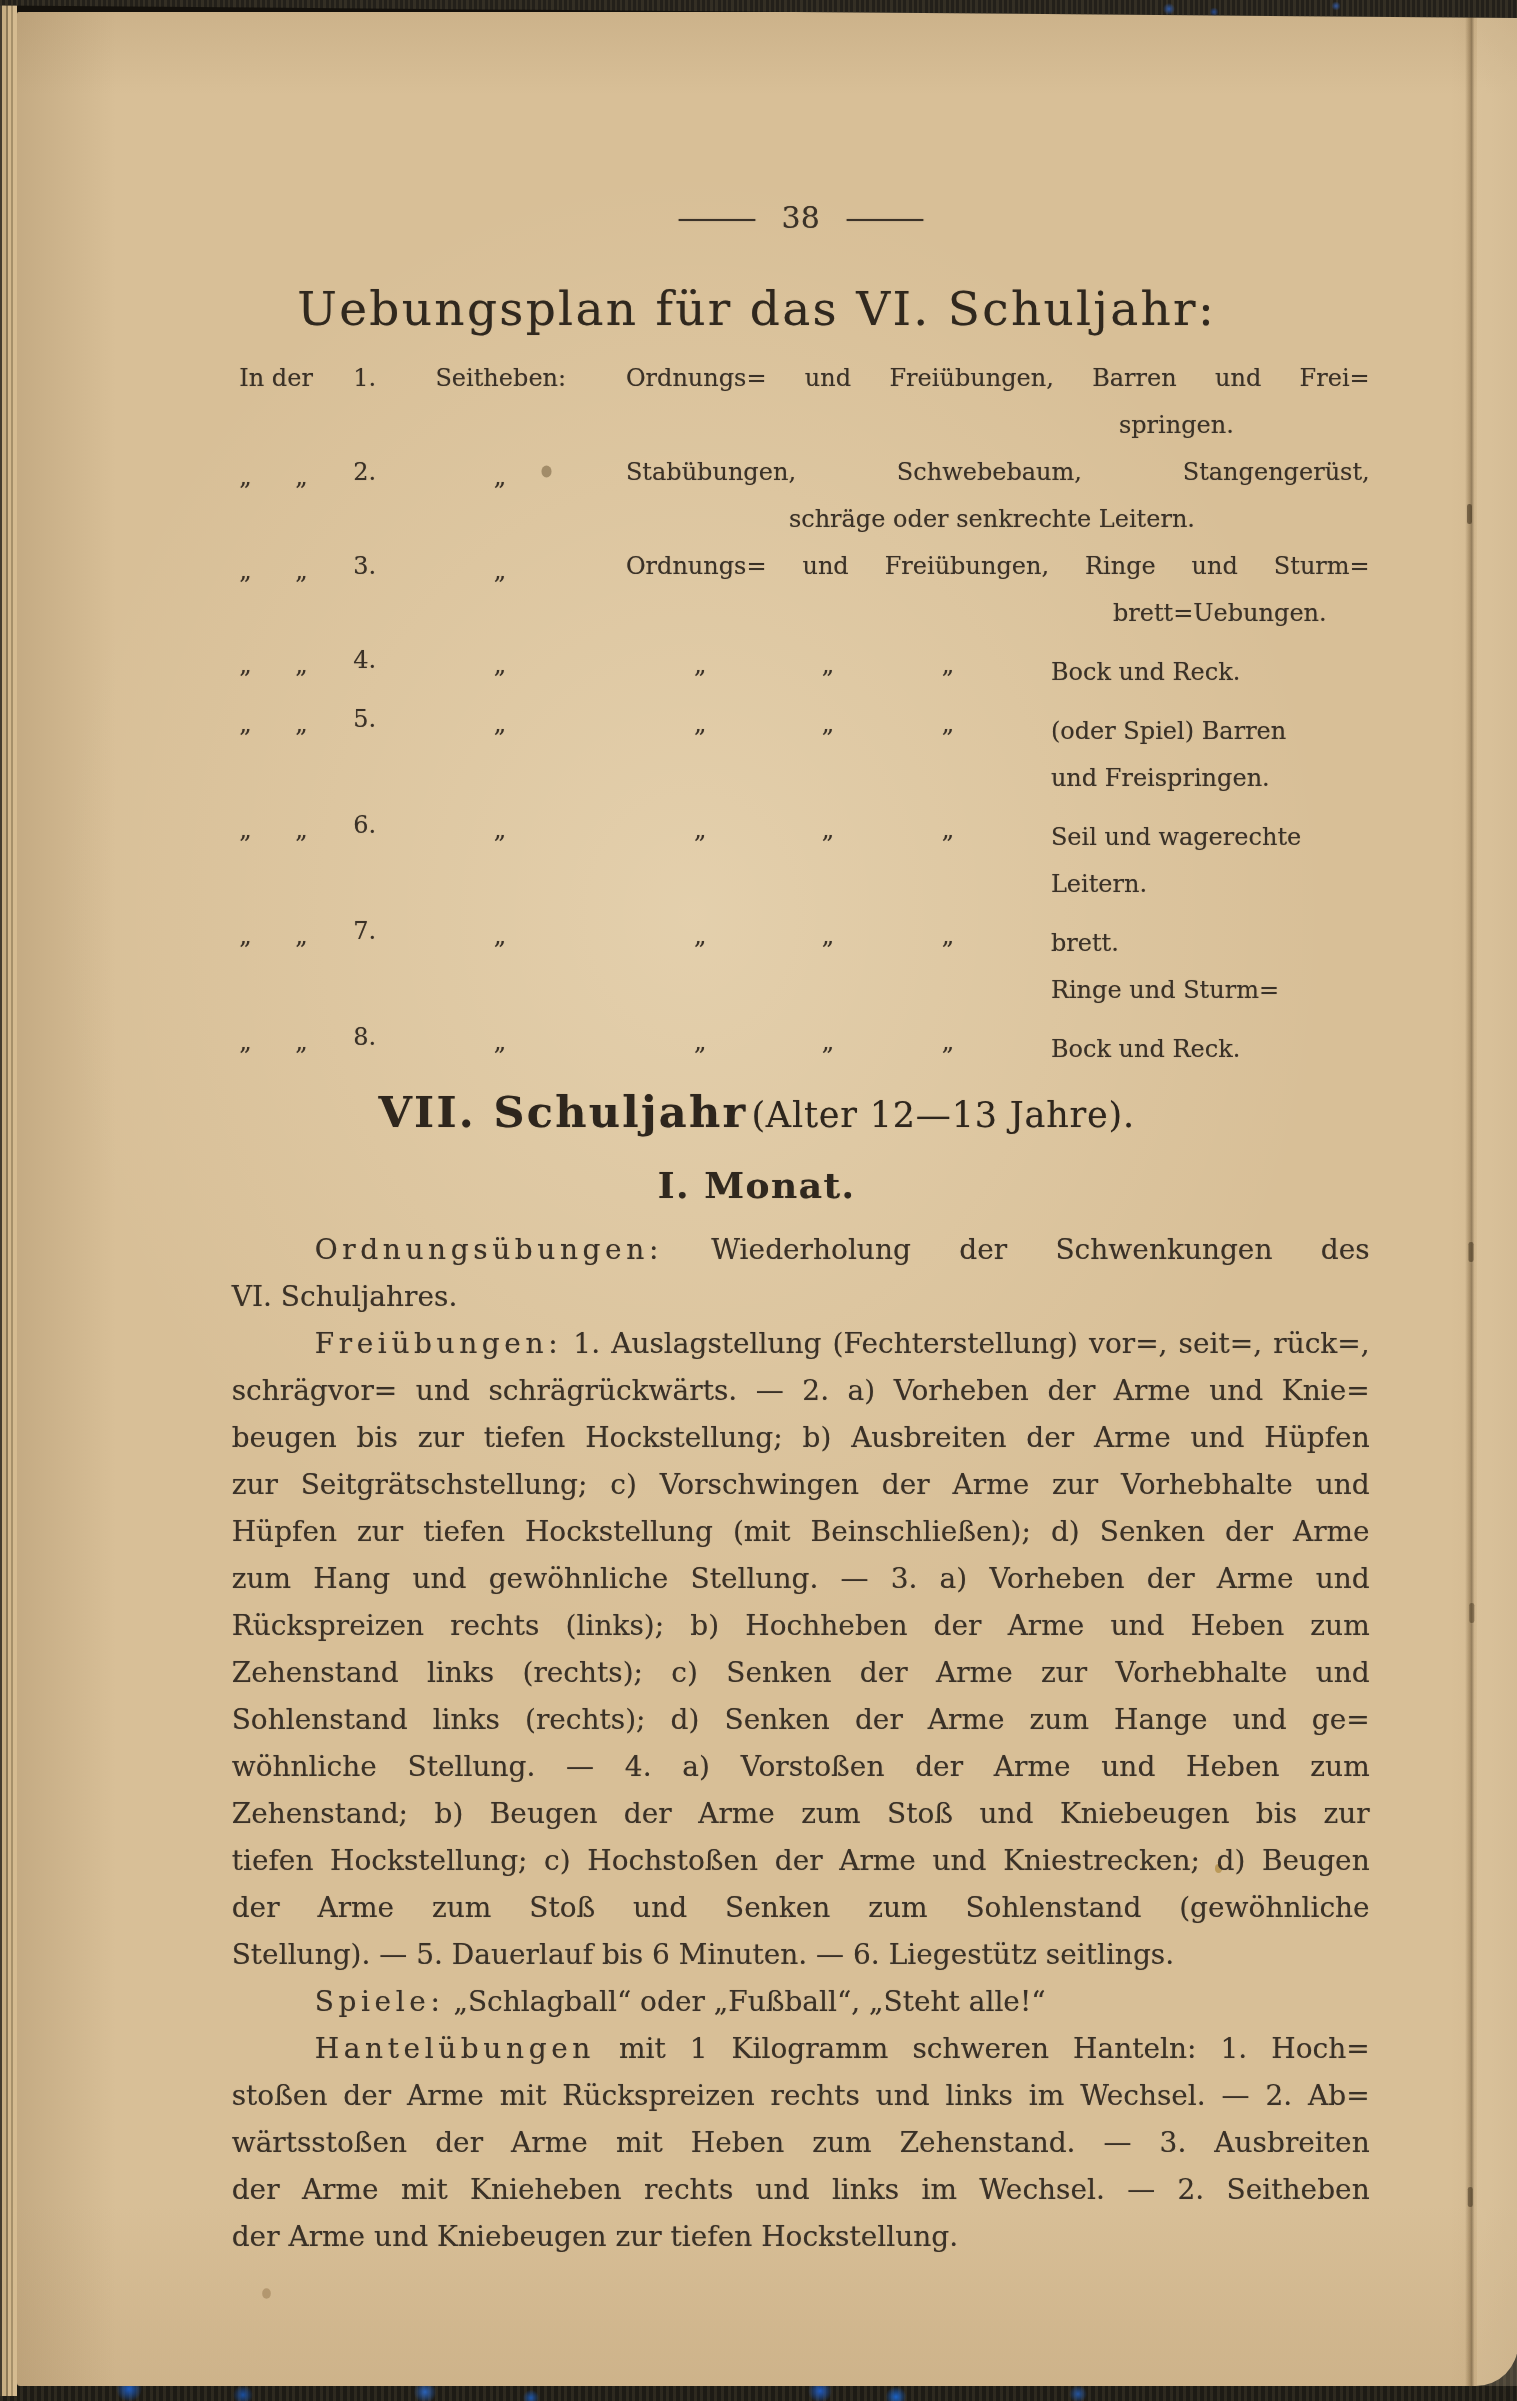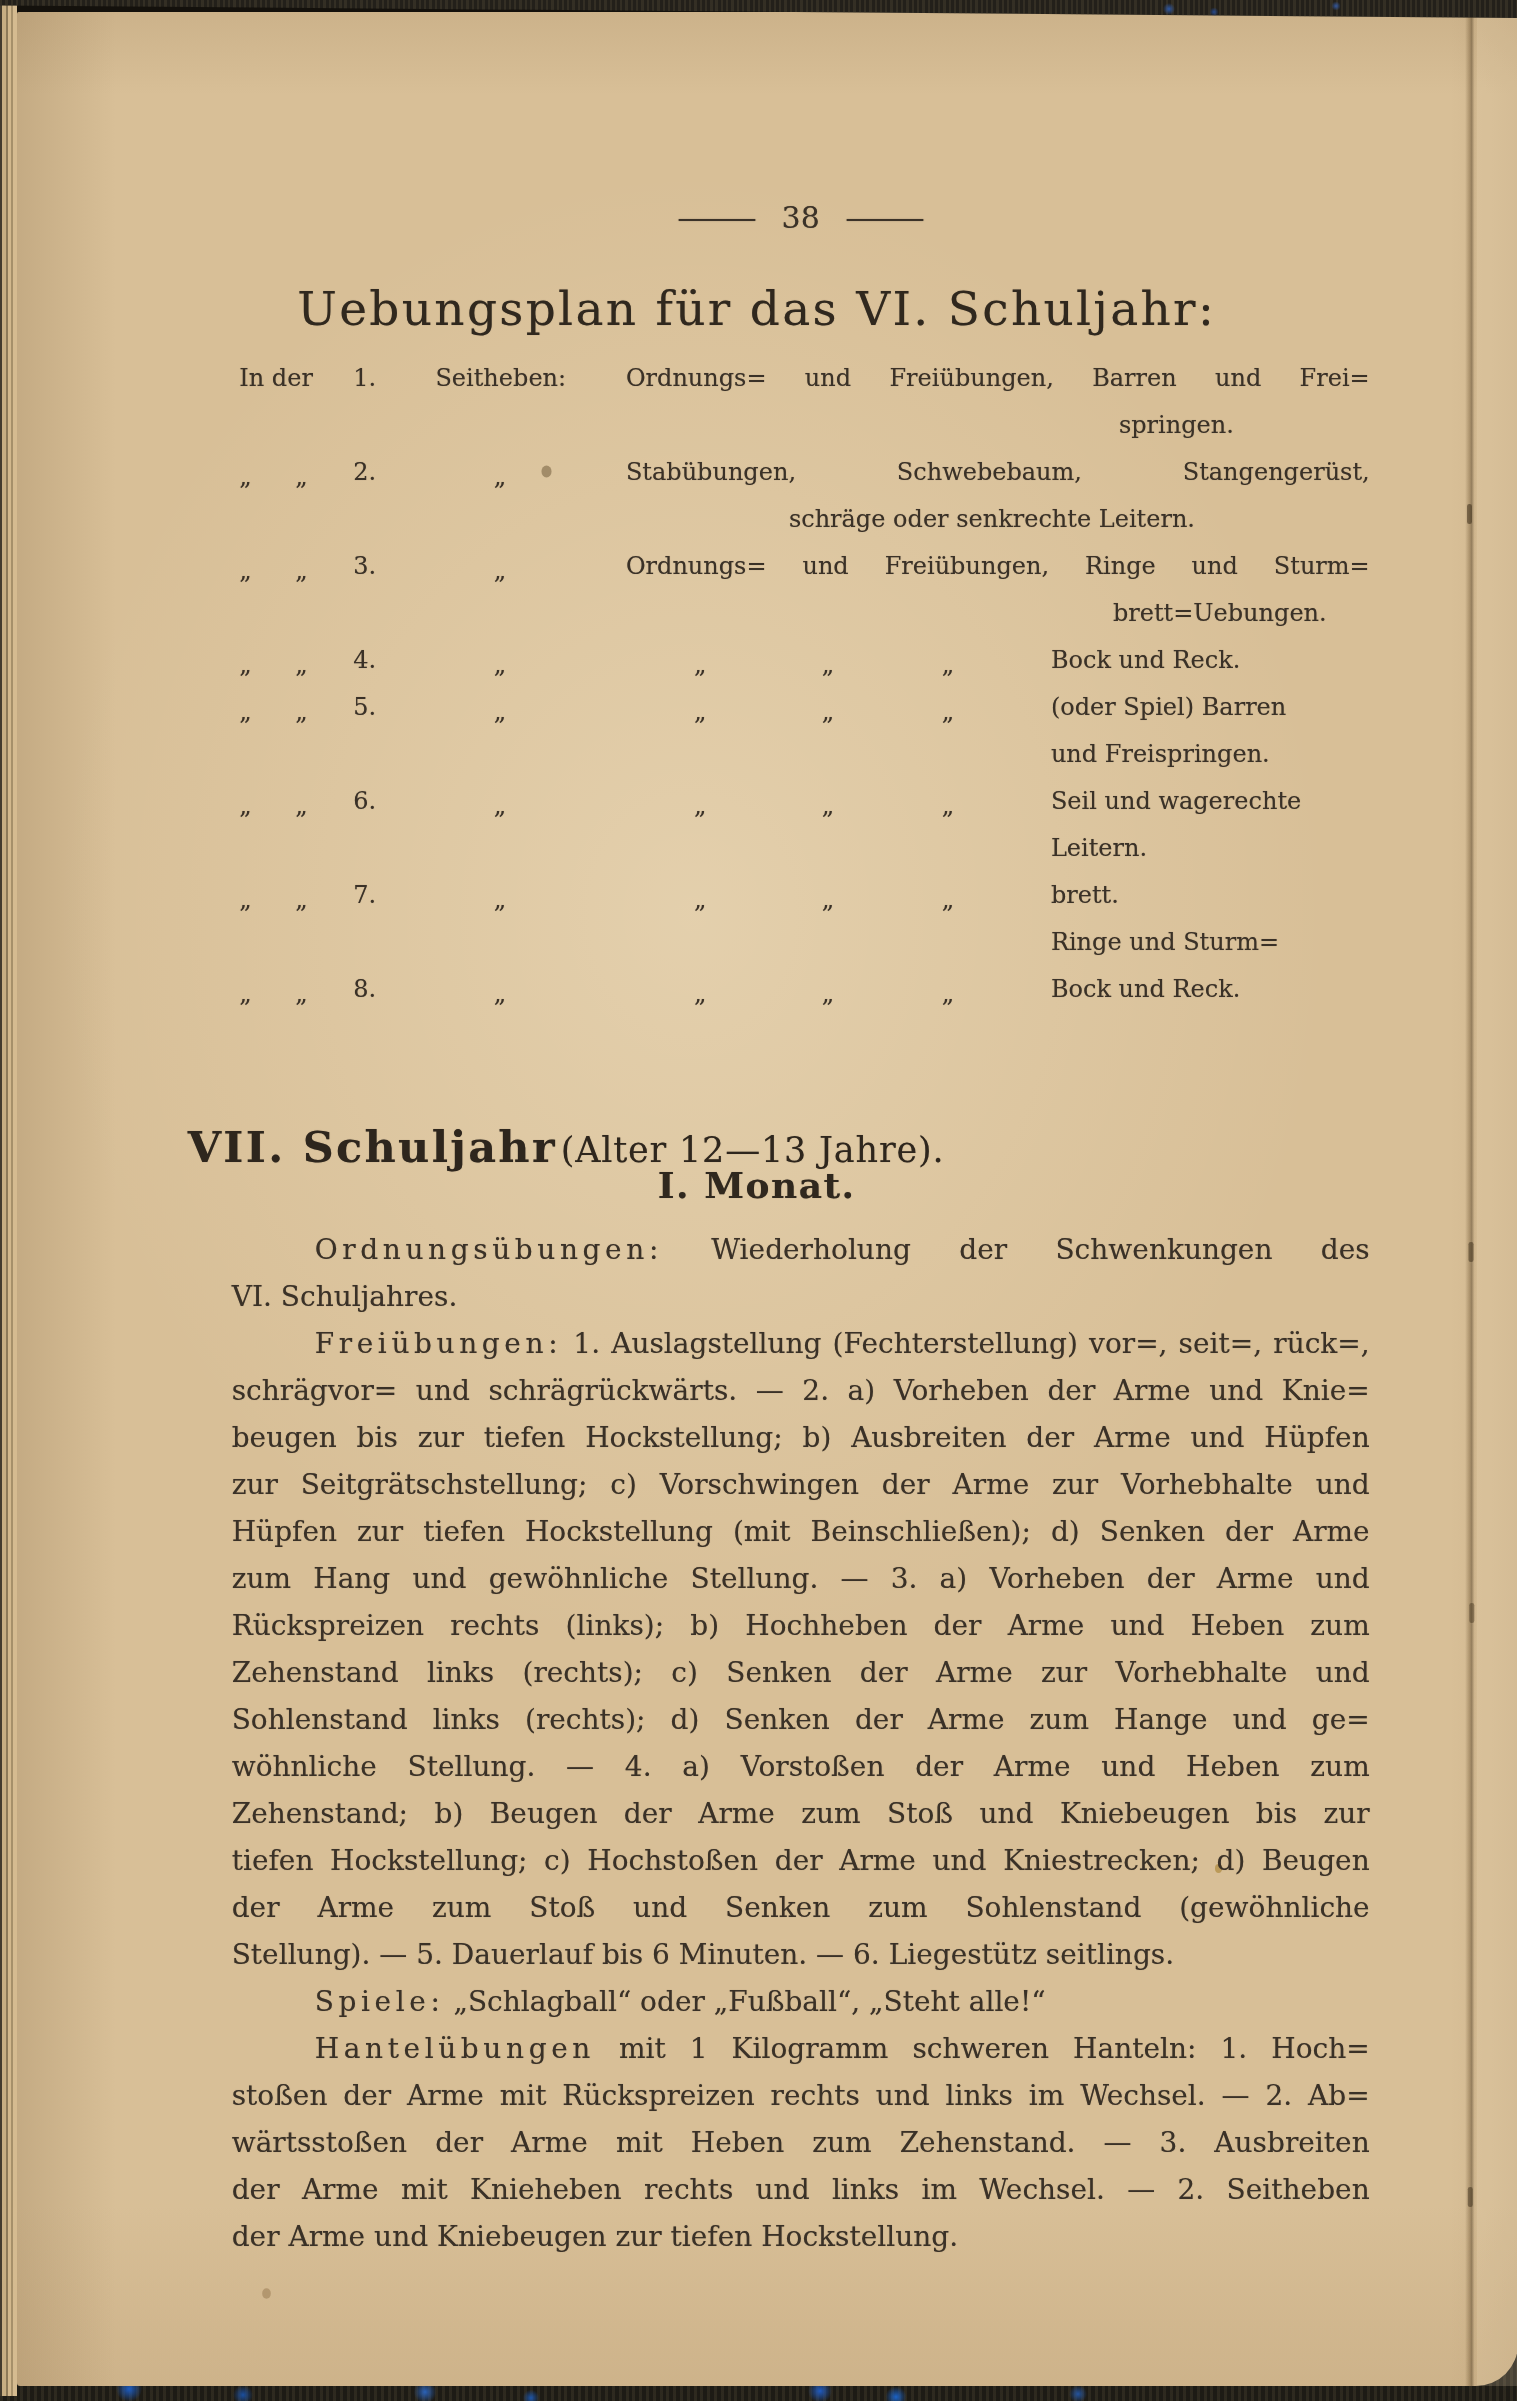--- a/index.html
+++ b/index.html
@@ -71,31 +71,31 @@
   .t-row{display:flex;align-items:flex-start;}
   .c1{width:114px;padding-left:7.6px;flex:none;white-space:nowrap;}
   .c2{width:49px;flex:none;}
   .c3{width:197px;flex:none;text-align:center;}
   .c4{flex:1;padding-left:26.6px;display:block;}
   .c4.split{display:flex;}
   .c4d{width:425px;flex:none;display:flex;}
   .c4d .d1{margin-left:68px;}
   .c4d .d2{margin-left:114px;}
   .c4d .d3{margin-left:106px;}
-  .appar{width:326px;flex:none;}
+  .appar{width:326px;flex:none;margin-top:12px;}
   .ditto{position:relative;top:5.3px;letter-spacing:1.5px;}
   .c1 .ditto + .ditto{margin-left:42px;}
   .line{white-space:normal;}
   .c4 .line.j{text-align:justify;text-align-last:justify;}
   .cont-r1{margin-left:493px;}
   .cont-r2{margin-left:163px;}
   .cont-r3{margin-left:487px;}
 
   
-  .section-heading{position:absolute;top:1110px;width:100%;text-align:left;color:#2e261d;}
+  .section-heading{position:absolute;top:1075px;width:100%;text-align:center;color:#2e261d;}
   .sh-bold{font-size:43px;font-weight:bold;letter-spacing:2.3px;text-shadow:0.5px 0 0 currentColor;}
   .sh-rest{font-size:35px;letter-spacing:0.8px;}
   .month-heading{position:absolute;top:1152px;width:100%;text-align:center;
     font-size:36px;font-weight:bold;letter-spacing:1.5px;color:#30281e;
     text-shadow:0.3px 0 0 currentColor;}
 
   
   .paragraphs{position:absolute;top:1214px;width:100%;font-size:28px;line-height:47px;}
   .para .line{text-align:justify;text-align-last:justify;}
   .para .first{text-indent:83px;}

